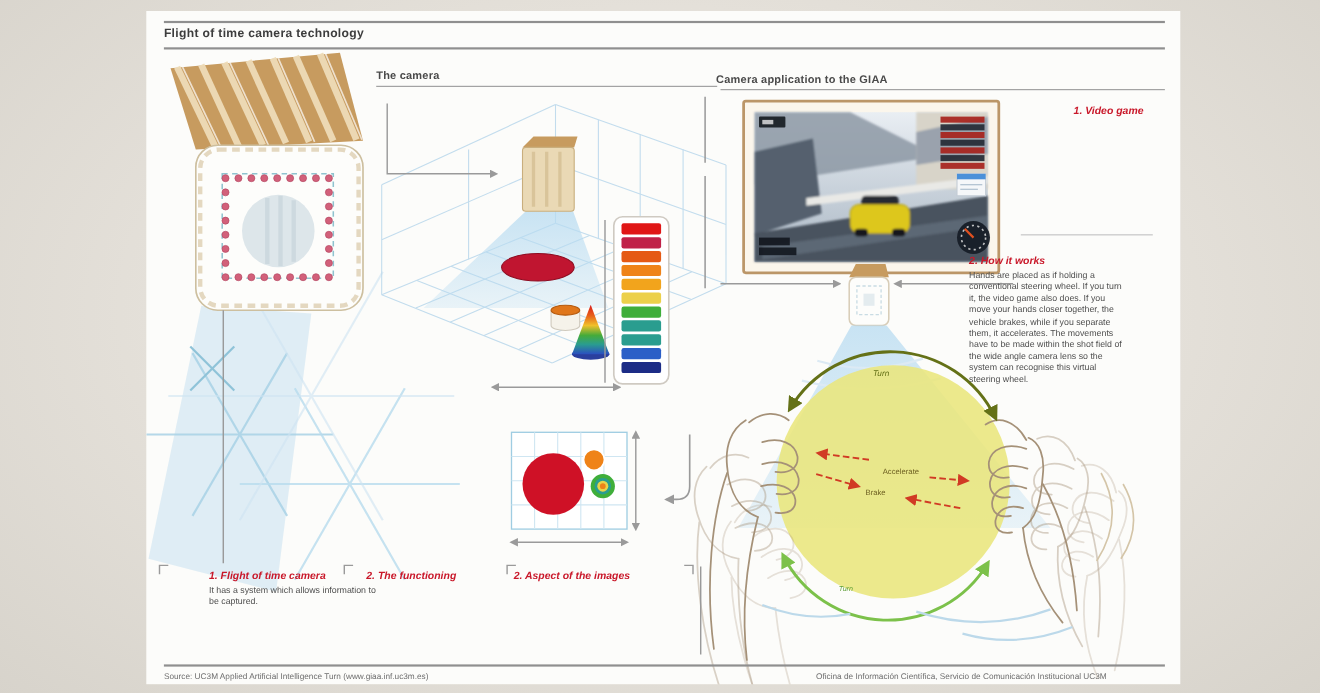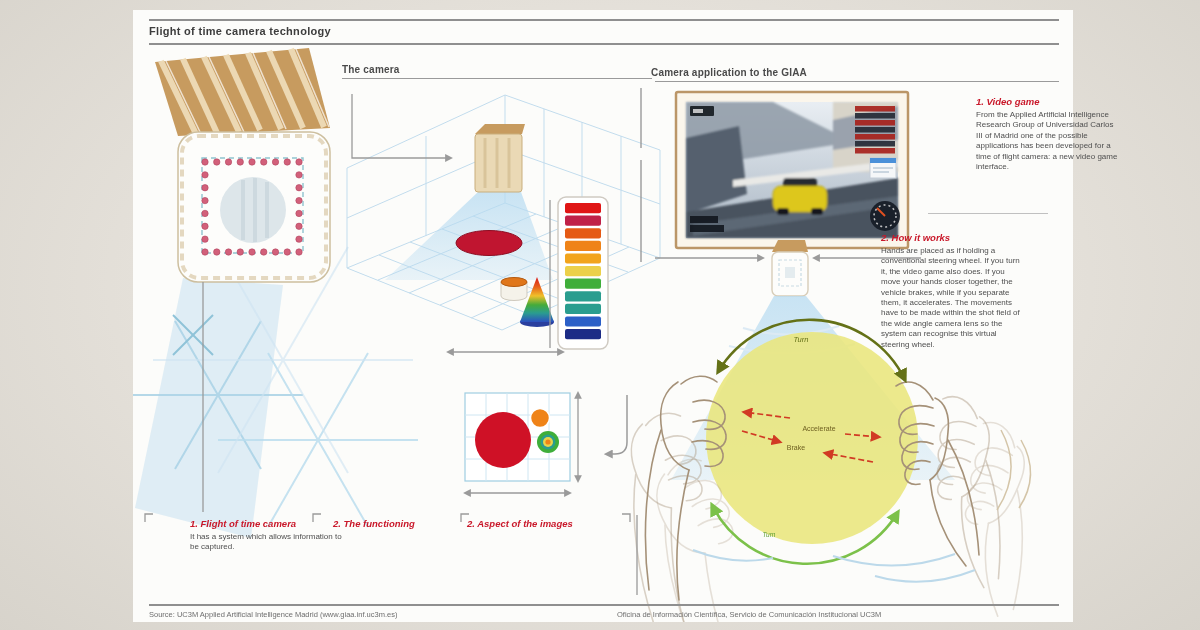--- a/index.html
+++ b/index.html
@@ -380,36 +380,35 @@
         <path d="M12,512 L12,504 L20,504"></path>
         <path d="M180,512 L180,504 L188,504"></path>
         <path d="M328,512 L328,504 L336,504"></path>
         <path d="M497,512 L497,504 L489,504"></path>
         <line x1="504" y1="505" x2="504" y2="585"></line>
       </g>
     </svg>
 
     <div class="abs" style="left:795px;top:86px;width:142px;margin-left:48px;">
       <p class="note-title">1. Video game</p>
-      <p class="note-body">From the Applied Artificial Intelligence Research Group of Universidad Carlos III of Madrid one of the possible applications has been developed for a time of flight camera: a new video game interface.</p>
     </div>
     <div class="abs" style="left:795px;top:203px;width:120px;height:1px;background:#c0c0c0;"></div>
     <div class="abs" style="left:748px;top:222px;width:142px;">
       <p class="note-title">2. How it works</p>
       <p class="note-body">Hands are placed as if holding a conventional steering wheel. If you turn it, the video game also does. If you move your hands closer together, the vehicle brakes, while if you separate them, it accelerates. The movements have to be made within the shot field of the wide angle camera lens so the system can recognise this virtual steering wheel.</p>
     </div>
 
     <div class="abs" style="left:18px;top:508px;width:152px;margin-left:39px;">
       <p class="note-title">1. Flight of time camera</p>
       <p class="note-body">It has a system which allows information to be captured.</p>
     </div>
     <div class="abs" style="left:200px;top:508px;width:138px;">
       <p class="note-title">2. The functioning</p>
     </div>
     <div class="abs" style="left:334px;top:508px;width:150px;">
       <p class="note-title">2. Aspect of the images</p>
     </div>
 
     <div class="abs rule" style="left:16px;top:594px;width:910px;"></div>
-    <div class="abs footer-txt" style="left:16px;top:600px;">Source: UC3M Applied Artificial Intelligence Madrid (www.giaa.inf.uc3m.es)</div>
-    <div class="abs footer-txt" style="left:484px;top:600px;width:426px;text-align:left;">Oficina de Información Científica, Servicio de Comunicación Institucional UC3M</div>
+    <div class="abs footer-txt" style="left:16px;top:600px;">Source: UC3M Applied Artificial Intelligence Turn (www.giaa.inf.uc3m.es)</div>
+    <div class="abs footer-txt" style="left:528px;top:600px;width:426px;text-align:center;">Oficina de Información Científica, Servicio de Comunicación Institucional UC3M</div>
   </div>
 </div>
 
 </body></html>

